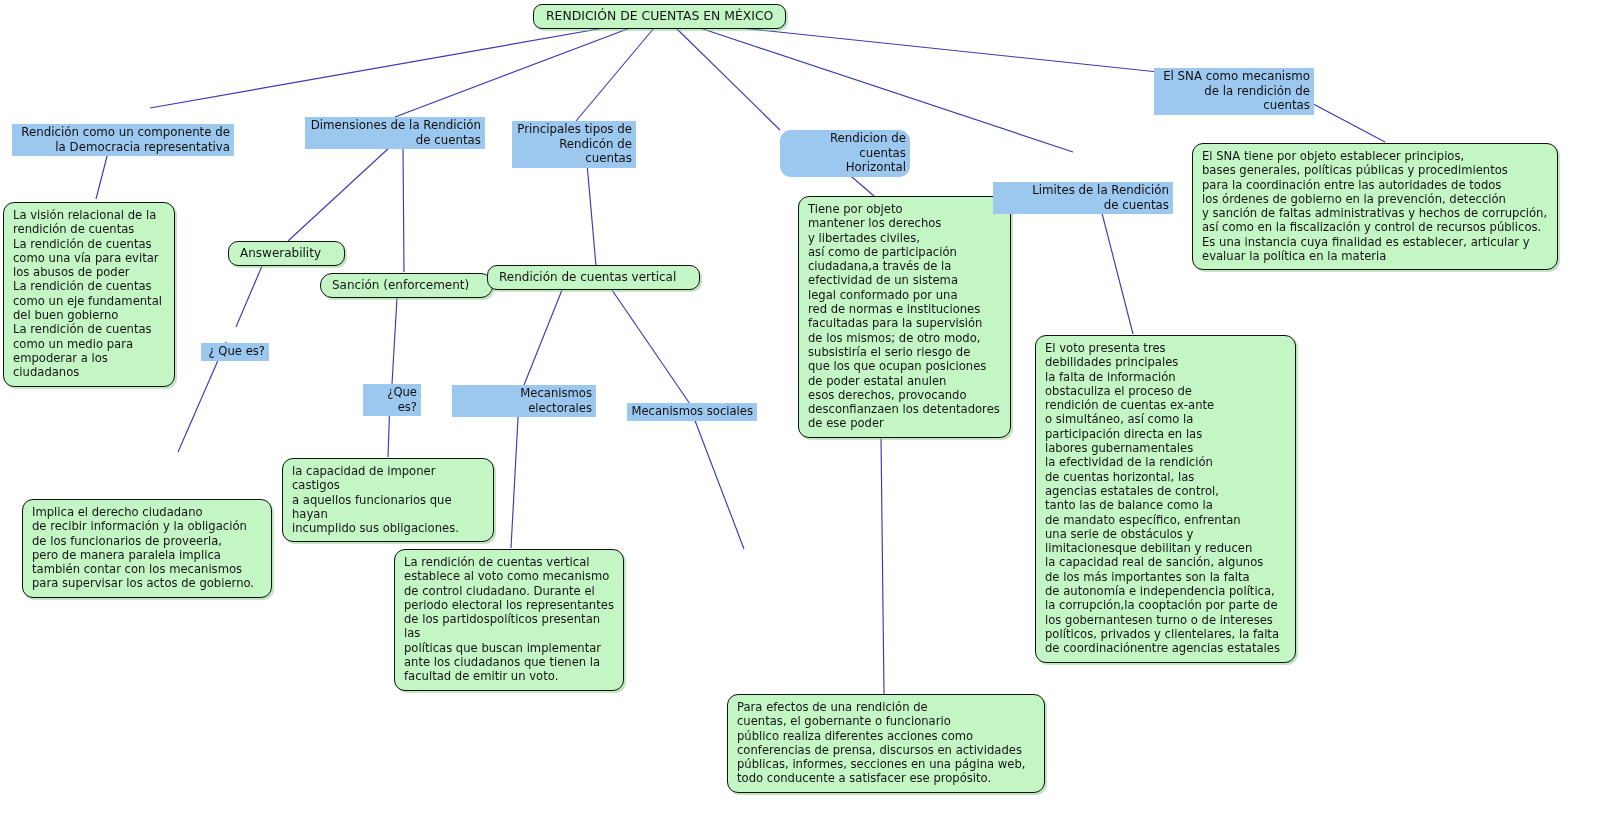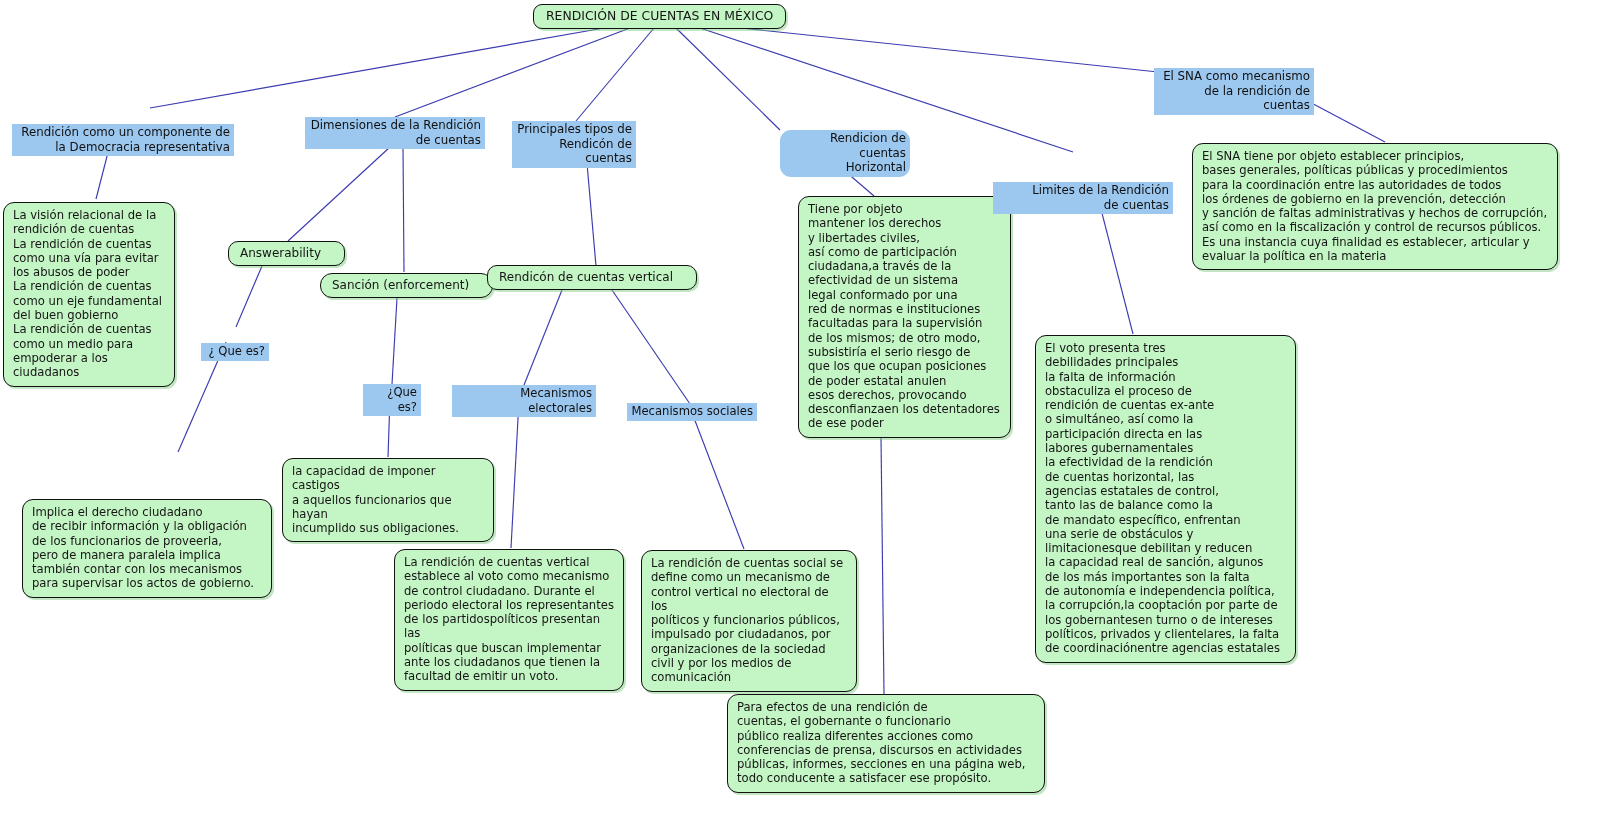--- a/index.html
+++ b/index.html
@@ -119,39 +119,31 @@
 de los funcionarios de proveerla,
 pero de manera paralela implica
 también contar con los mecanismos
 para supervisar los actos de gobierno.</div>
   <div class="node green" style="left:282px;top:458px;width:212px;">la capacidad de imponer castigos
 a aquellos funcionarios que hayan
  incumplido sus obligaciones.</div>
 
   <div class="node blue" style="left:512px;top:121px;width:124px;">Principales tipos de
 Rendicón de cuentas</div>
-  <div class="node green pill" style="left:487px;top:265px;">Rendicón de cuentas vertical</div>
+  <div class="node green pill" style="left:487px;top:265px;">Rendición de cuentas vertical</div>
   <div class="node blue small" style="left:452px;top:385px;width:144px;">Mecanismos electorales</div>
   <div class="node blue small" style="left:627px;top:403px;width:130px;">Mecanismos sociales</div>
   <div class="node green" style="left:394px;top:549px;width:230px;">La rendición de cuentas vertical
 establece al voto como mecanismo
 de control ciudadano. Durante el
 periodo electoral los representantes
 de los partidospolíticos presentan las
  políticas que buscan implementar
 ante los ciudadanos que tienen la
 facultad de emitir un voto.</div>
-  <div class="node green" style="left:641px;top:550px;width:216px;">La rendición de cuentas social se
- define como un mecanismo de
-control vertical no electoral de los
- políticos y funcionarios públicos,
-impulsado por ciudadanos, por
-organizaciones de la sociedad
-civil y por los medios de
-comunicación</div>
   <div class="node green" style="left:727px;top:694px;width:318px;">Para efectos de una rendición de
 cuentas, el gobernante o funcionario
 público realiza diferentes acciones como
 conferencias de prensa, discursos en actividades
  públicas, informes, secciones en una página web,
 todo conducente a satisfacer ese propósito.</div>
 
   <div class="node blue" style="left:780px;top:130px;width:130px;border-radius:11px;">Rendicion de cuentas
 Horizontal</div>
   <div class="node green" style="left:798px;top:196px;width:213px;">Tiene por objeto

